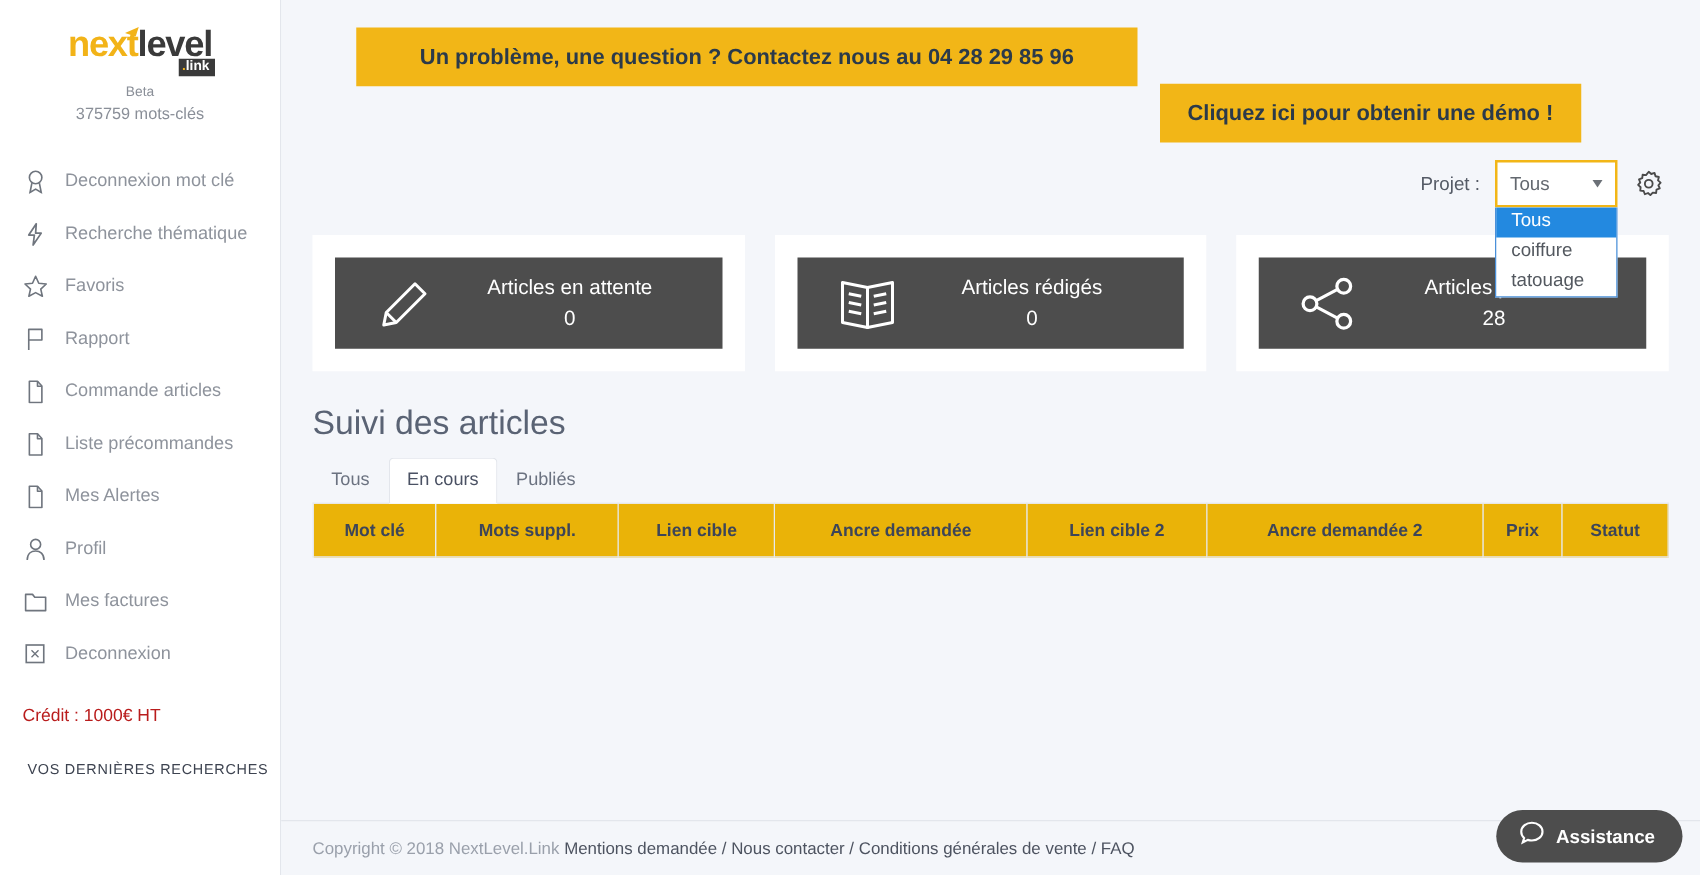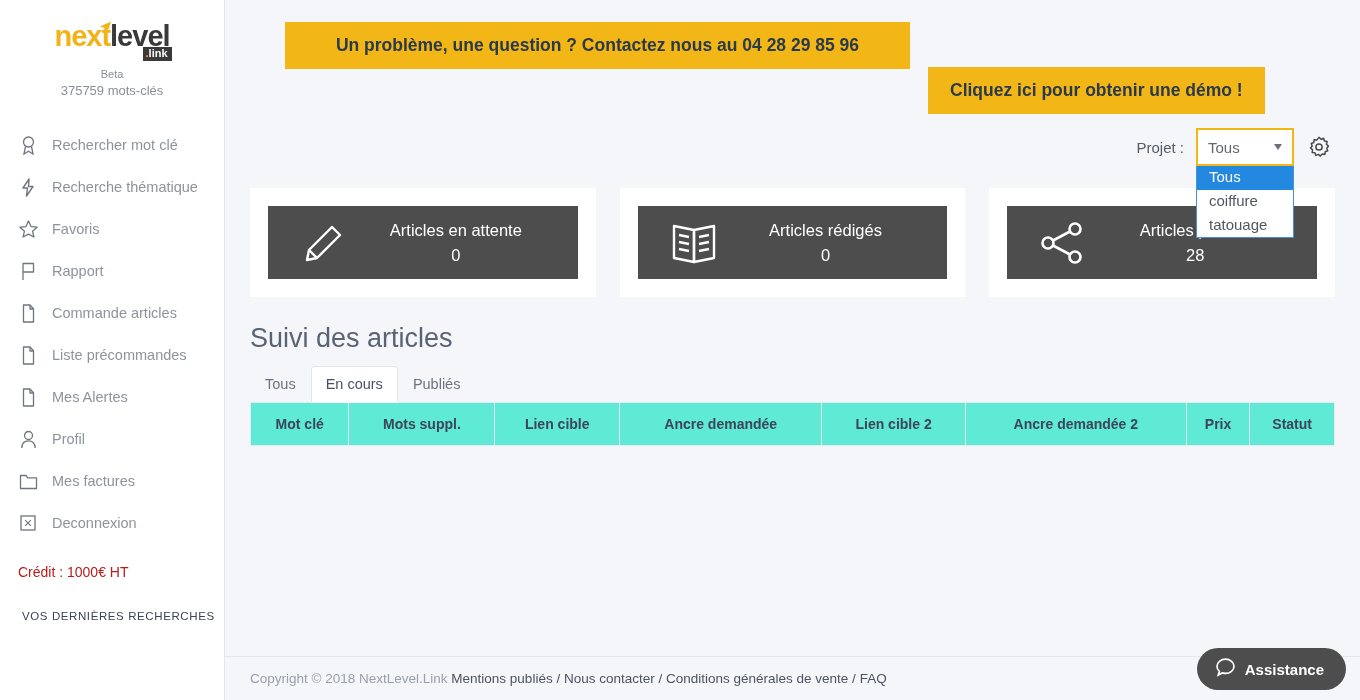--- a/index.html
+++ b/index.html
@@ -107,21 +107,21 @@
     font-size: 14.5px; color: #6b7280; padding: 9px 14px 10px 14px; cursor: pointer;
     border: 1px solid transparent; border-radius: 4px 4px 0 0;
   }
   .tab.active { background: #ffffff; color: #4a5163; border-color: #e3e6ec; border-bottom-color: #ffffff; }
 
   .table-wrap { padding: 0 25px 0 25px; margin-top: -1px; }
   table { width: 100%; border-collapse: collapse; background: #f7f9fc; }
   th {
     font-size: 14px; color: #3d4558; font-weight: bold;
     padding: 13px 6px; text-align: center;
-    border: 1px solid #e6e9ef; background: #5eead4; white-space: nowrap;
+    border: 1px solid #e6e9ef; background: #eab308; white-space: nowrap;
   }
 
   
   .footer {
     position: absolute; left: 0; bottom: 0; width: 100%;
     border-top: 1px solid #e3e6ec; background: #f4f6fa;
     padding: 14px 0 0 25px; height: 44px;
   }
   .footer-text { font-size: 13.5px; }
   .copy { color: #9aa0ab; }
@@ -157,21 +157,21 @@
 
     <nav class="nav">
 
       <div class="nav-item">
         <span class="nav-icon">
           <svg width="17" height="19" viewBox="0 0 17 19" fill="none" stroke="#6f757e" stroke-width="1.3">
             <circle cx="8.5" cy="6" r="5"></circle>
               <path d="M5.5 10.5 L4 18 L8.5 15.3 L13 18 L11.5 10.5"></path>
           </svg>
         </span>
-        <span class="nav-label">Rechercher mot clé</span>
+        <span class="nav-label">Deconnexion mot clé</span>
       </div>
 
       <div class="nav-item">
         <span class="nav-icon">
           <svg width="14" height="19" viewBox="0 0 14 19" fill="none" stroke="#6f757e" stroke-width="1.4" stroke-linejoin="round">
             <path d="M8 1 L2 10 L6.5 10 L5.5 18 L12 8.5 L7.5 8.5 Z"></path>
           </svg>
         </span>
         <span class="nav-label">Recherche thématique</span>
       </div>
@@ -363,21 +363,21 @@
             <th>Prix</th>
             <th>Statut</th>
           </tr>
         </thead>
         <tbody></tbody>
       </table>
     </div>
 
     <div class="footer">
       <div class="footer-text">
-        <span class="copy">Copyright © 2018 NextLevel.Link</span><span class="flink"> <span>Mentions publiés</span></span><span class="fsep"> / </span><span class="flink">Nous contacter</span><span class="fsep"> / </span><span class="flink">Conditions générales de vente</span><span class="fsep"> / </span><span class="flink">FAQ</span>
+        <span class="copy">Copyright © 2018 NextLevel.Link</span><span class="flink"> <span>Mentions demandée</span></span><span class="fsep"> / </span><span class="flink">Nous contacter</span><span class="fsep"> / </span><span class="flink">Conditions générales de vente</span><span class="fsep"> / </span><span class="flink">FAQ</span>
       </div>
     </div>
 
     <div class="assistance">
       <span>
         <svg width="21" height="21" viewBox="0 0 21 21" fill="none" stroke="#ffffff" stroke-width="1.7">
           <path d="M10.5 2.2 C15.3 2.2 19 5.4 19 9.3 C19 13.2 15.3 16.4 10.5 16.4 C9.3 16.4 8.2 16.2 7.2 15.9 L3.2 18 L4.3 14.4 C2.8 13 2 11.3 2 9.3 C2 5.4 5.7 2.2 10.5 2.2 Z"></path>
         </svg>
       </span>
       <span class="assistance-label">Assistance</span>

